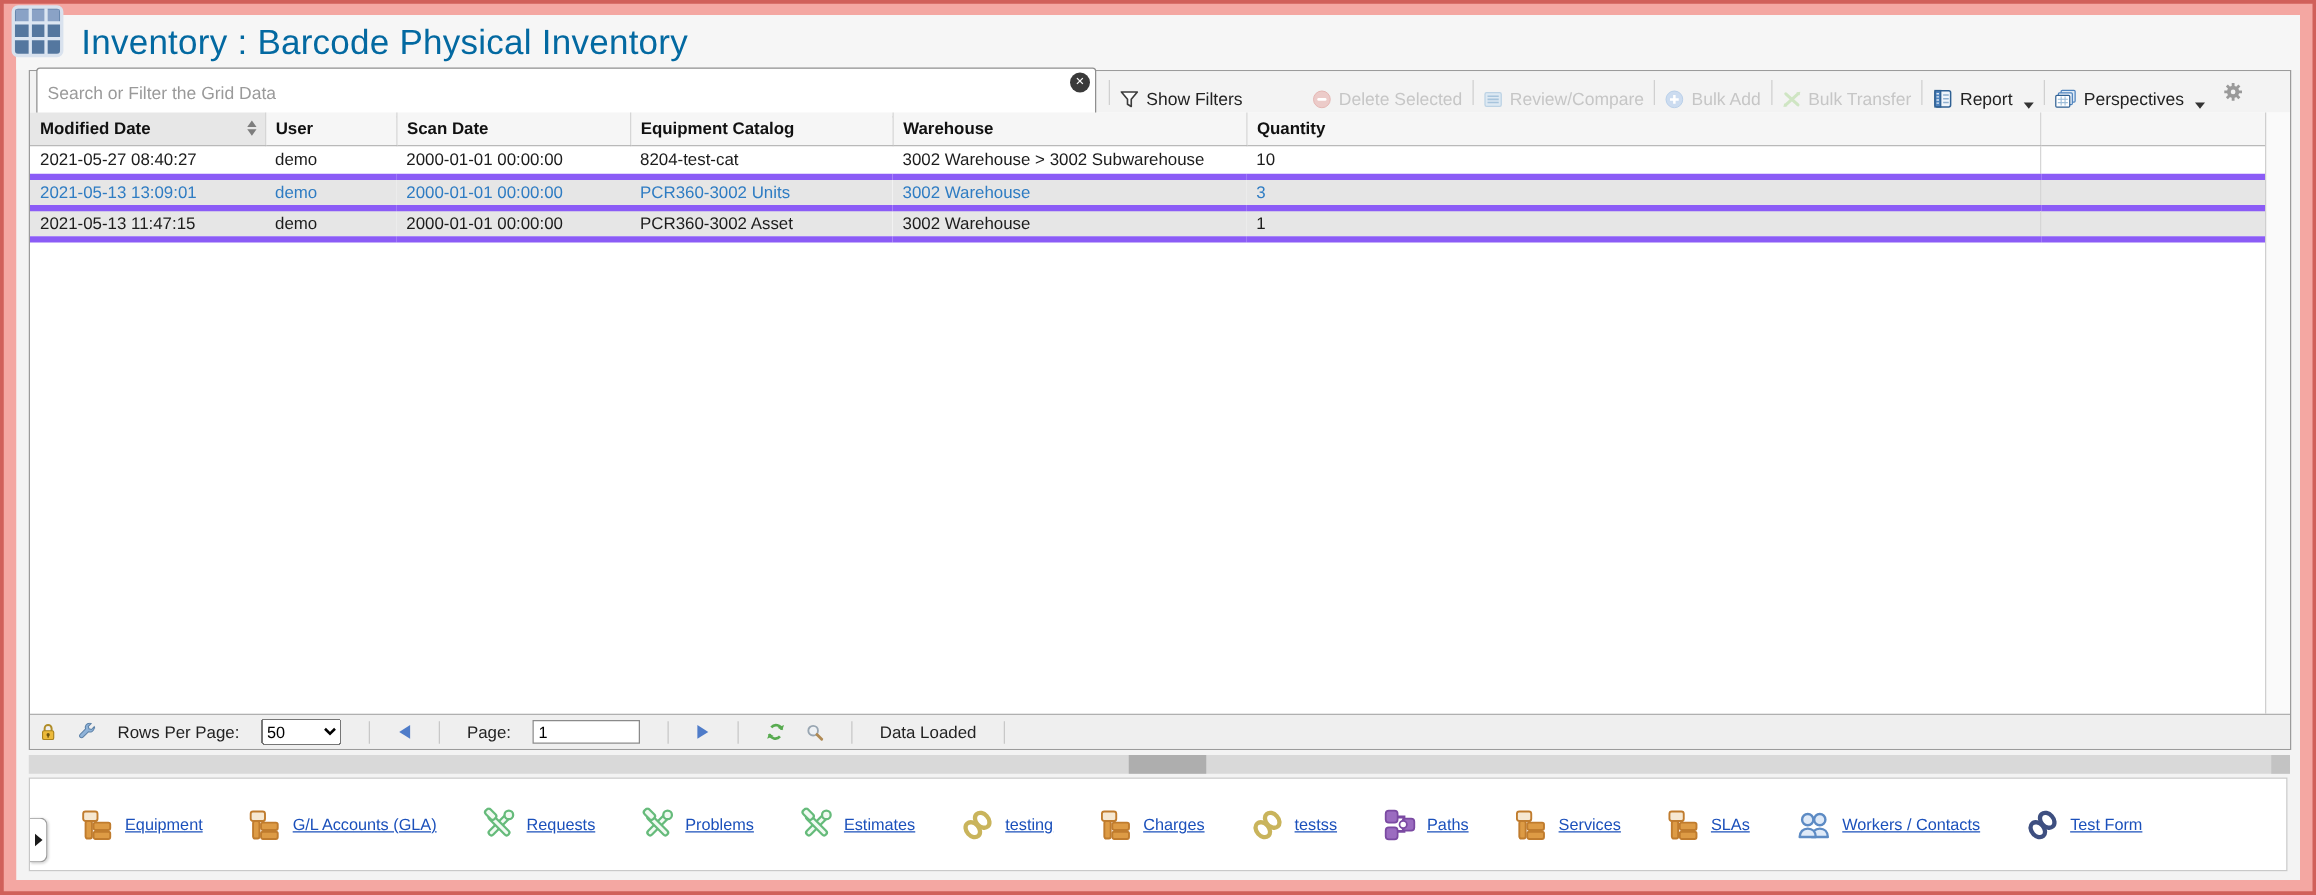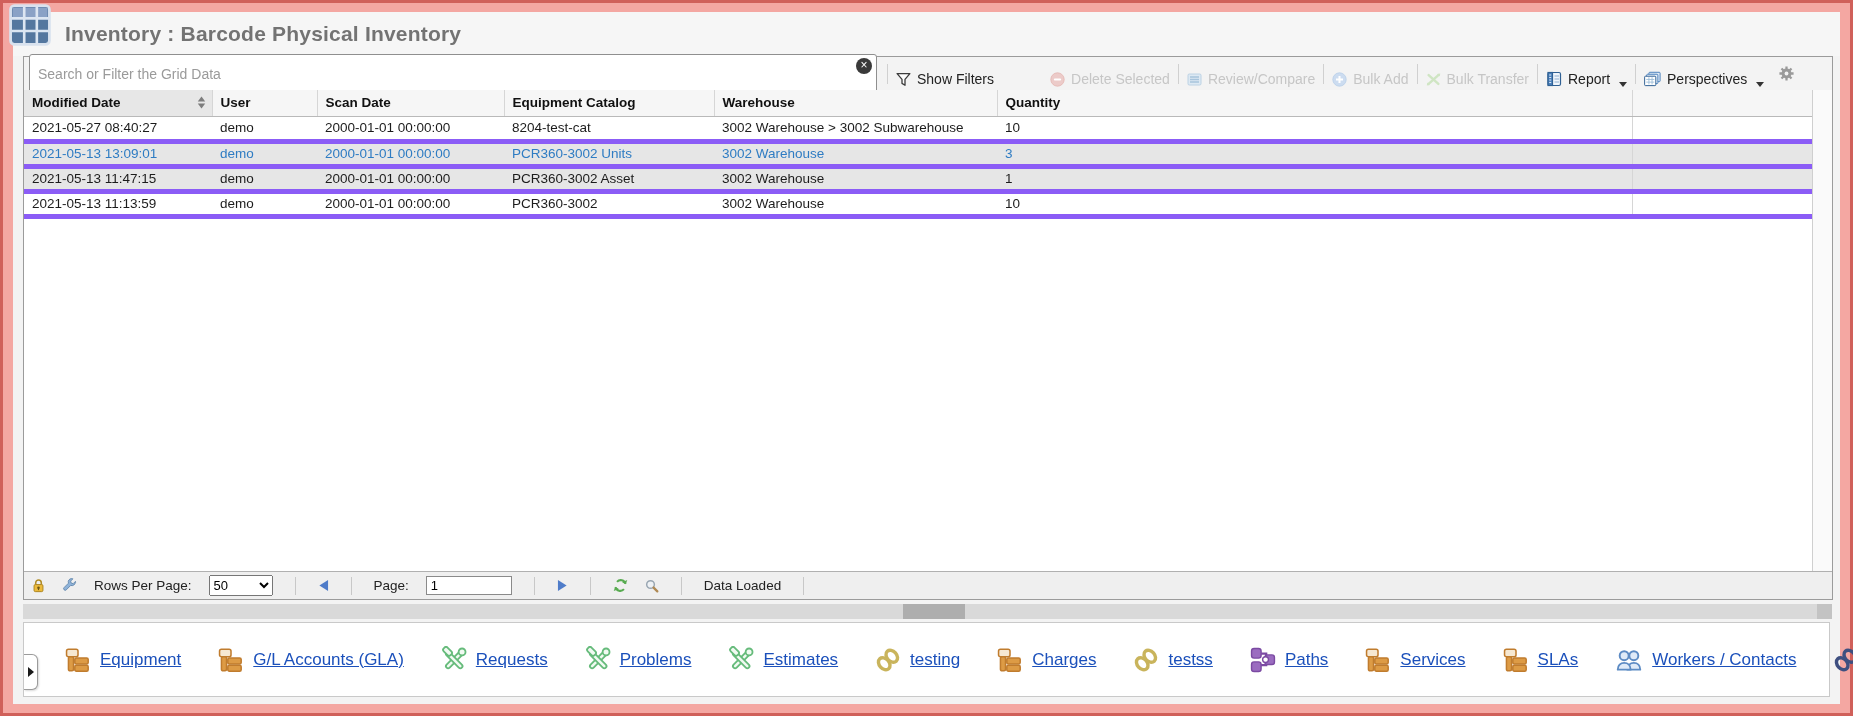--- a/index.html
+++ b/index.html
@@ -5,21 +5,21 @@
   * { margin:0; padding:0; box-sizing:border-box; }
   html,body { width:1853px; height:716px; overflow:hidden;
     font-family:"Liberation Sans", sans-serif; }
   .frame { position:absolute; inset:0; background:#f4a7a2; border:3px solid #d0605a; padding:9px 10px; }
   .content { position:relative; width:100%; height:100%; background:#f3f3f3; }
 
   
   .titlebar { position:absolute; left:0; top:0; right:0; height:44px; background:#f6f6f6;
     display:flex; align-items:center; }
   .app-icon { position:absolute; left:-4px; top:-9px; width:42px; height:44px; z-index:5; }
-  .page-title { margin-left:52px; font-size:21px; font-weight:700; color:#737373; letter-spacing:.2px; }
+  .page-title { margin-left:52px; font-size:28px; font-weight:400; color:#0369a1; letter-spacing:.2px; }
 
   
   .panel { position:absolute; left:10px; top:44px; width:1810px; height:544px;
     background:#fff; border:1px solid #9b9b9b; }
   .toolbar { position:absolute; left:0; top:0; right:0; height:33px; background:#f3f3f3;
     display:flex; align-items:center; padding:0 5px; font-size:14px; color:#222; }
   .searchwrap { position:relative; width:848px; height:40px; margin-right:10px; flex:none; }
   .searchwrap input { width:100%; height:100%; border:1px solid #8f8f8f; border-radius:3px;
     padding:0 28px 0 8px; font-size:14px; font-family:inherit; color:#333; background:#fff; }
   .searchwrap input::placeholder { color:#9a9a9a; }
@@ -66,21 +66,21 @@
   
   .hscroll { position:absolute; left:10px; right:8px; top:592px; height:15px; background:#d9d9d9; }
   .hscroll .thumb { position:absolute; left:880px; top:0; width:62px; height:100%; background:#aeaeae; cursor:pointer; }
   .hscroll .endblock { position:absolute; right:0; top:0; width:15px; height:100%; background:#c3c3c3; }
 
   
   .linksbar { position:absolute; left:10px; right:10px; top:610px; height:75px; background:#fff;
     border:1px solid #c9c9c9; }
   .links-row { display:flex; align-items:center; height:100%; padding-left:40px; gap:36px; }
   .linkitem { display:flex; align-items:center; gap:8px; white-space:nowrap; }
-  .linkitem a { color:#1b50bb; font-size:17px; text-decoration:underline; cursor:pointer; }
+  .linkitem a { color:#1b50bb; font-size:13px; text-decoration:underline; cursor:pointer; }
   .ic { width:28px; height:28px; flex:none; }
   .handle { position:absolute; left:0; bottom:6px; width:14px; height:36px; background:#fff;
     border:1px solid #9b9b9b; border-left:none; border-radius:0 6px 6px 0;
     display:flex; align-items:center; justify-content:center; cursor:pointer;
     box-shadow:1px 1px 2px rgba(0,0,0,.15); }
   .handle .tri { width:0; height:0; border-top:5px solid transparent; border-bottom:5px solid transparent;
     border-left:6px solid #1a1a1a; }
 </style>
 </head>
 <body>
@@ -240,29 +240,20 @@
         </tr>
         <tr class="row-odd">
           <td>2021-05-13 11:47:15</td>
           <td>demo</td>
           <td>2000-01-01 00:00:00</td>
           <td>PCR360-3002 Asset</td>
           <td>3002 Warehouse</td>
           <td>1</td>
           <td class="col-empty"></td>
         </tr>
-        <tr class="row-even">
-          <td>2021-05-13 11:13:59</td>
-          <td>demo</td>
-          <td>2000-01-01 00:00:00</td>
-          <td>PCR360-3002</td>
-          <td>3002 Warehouse</td>
-          <td>10</td>
-          <td class="col-empty"></td>
-        </tr>
       </tbody>
     </table>
 
     <div class="vscroll-strip"></div>
 
     <div class="pager">
       <svg viewBox="0 0 14 16" style="width:13px;height:15px">
         <path d="M4 7.2V5a3 3 0 016 0v2.2" fill="none" stroke="#b08d28" stroke-width="1.7"></path>
         <rect x="2.2" y="7" width="9.6" height="7.6" rx="1.4" fill="#ecba3b" stroke="#a9821d" stroke-width="1"></rect>
         <circle cx="7" cy="10.4" r="1.4" fill="#6e5510"></circle>

